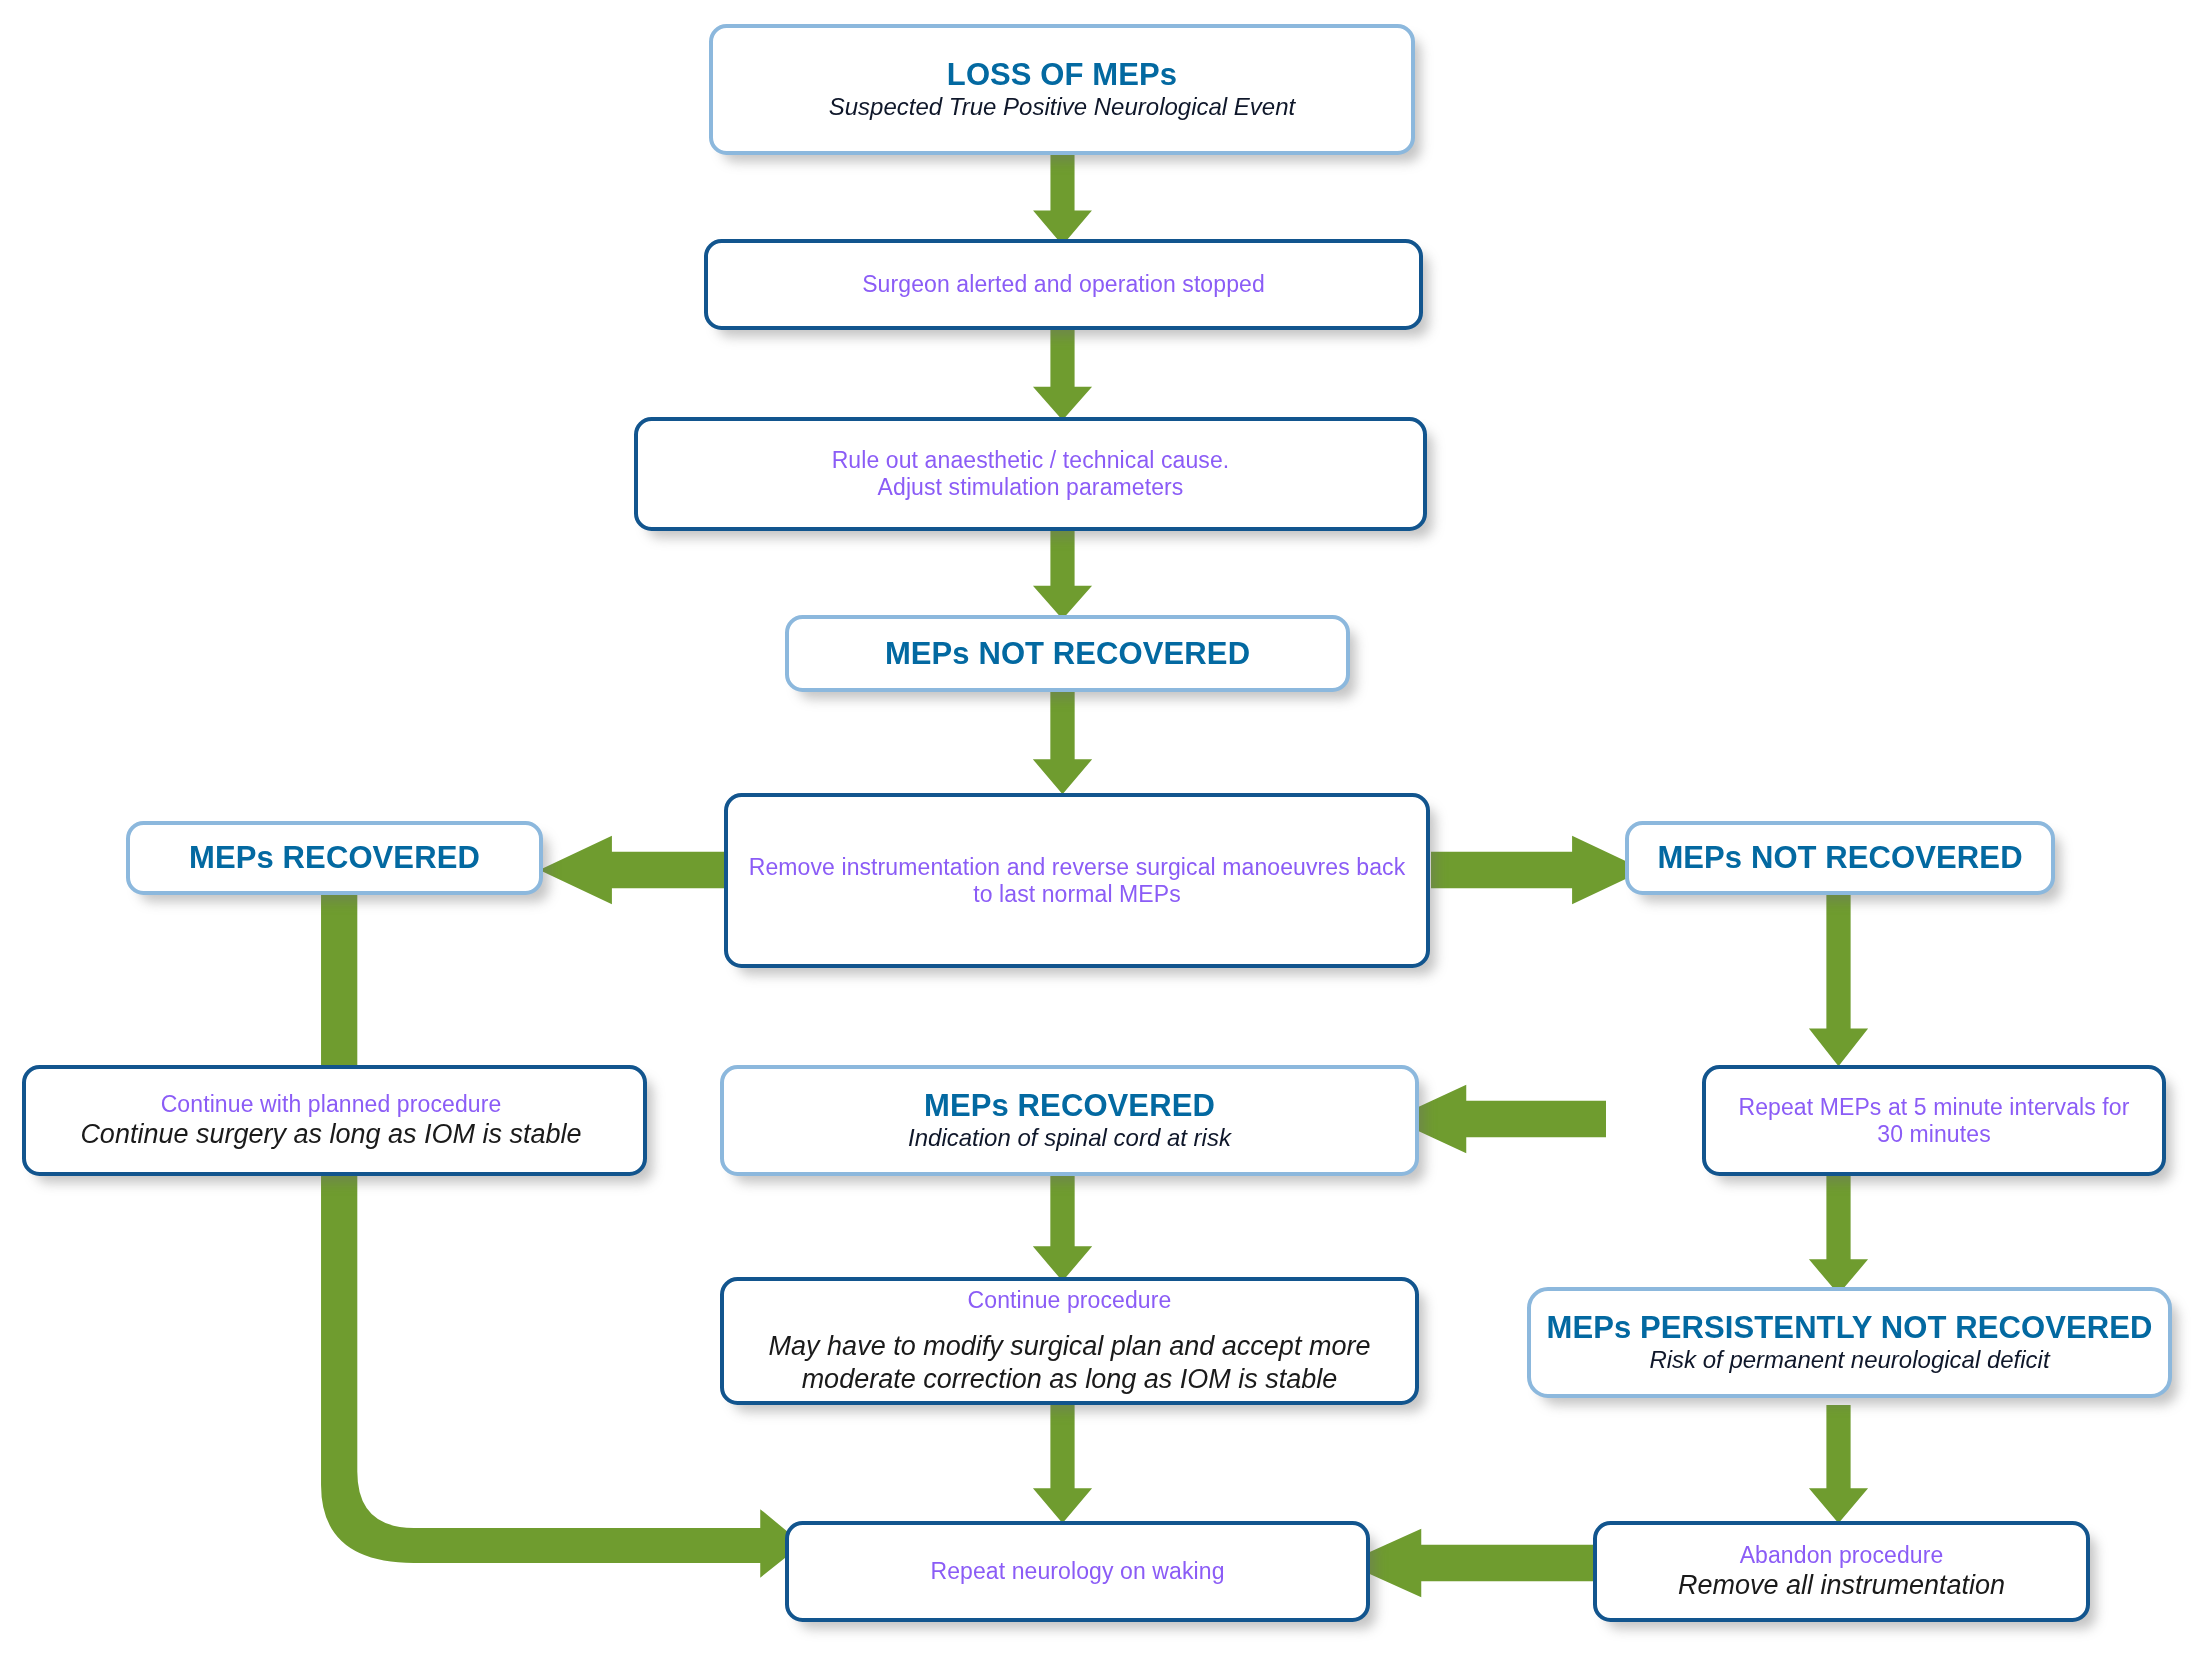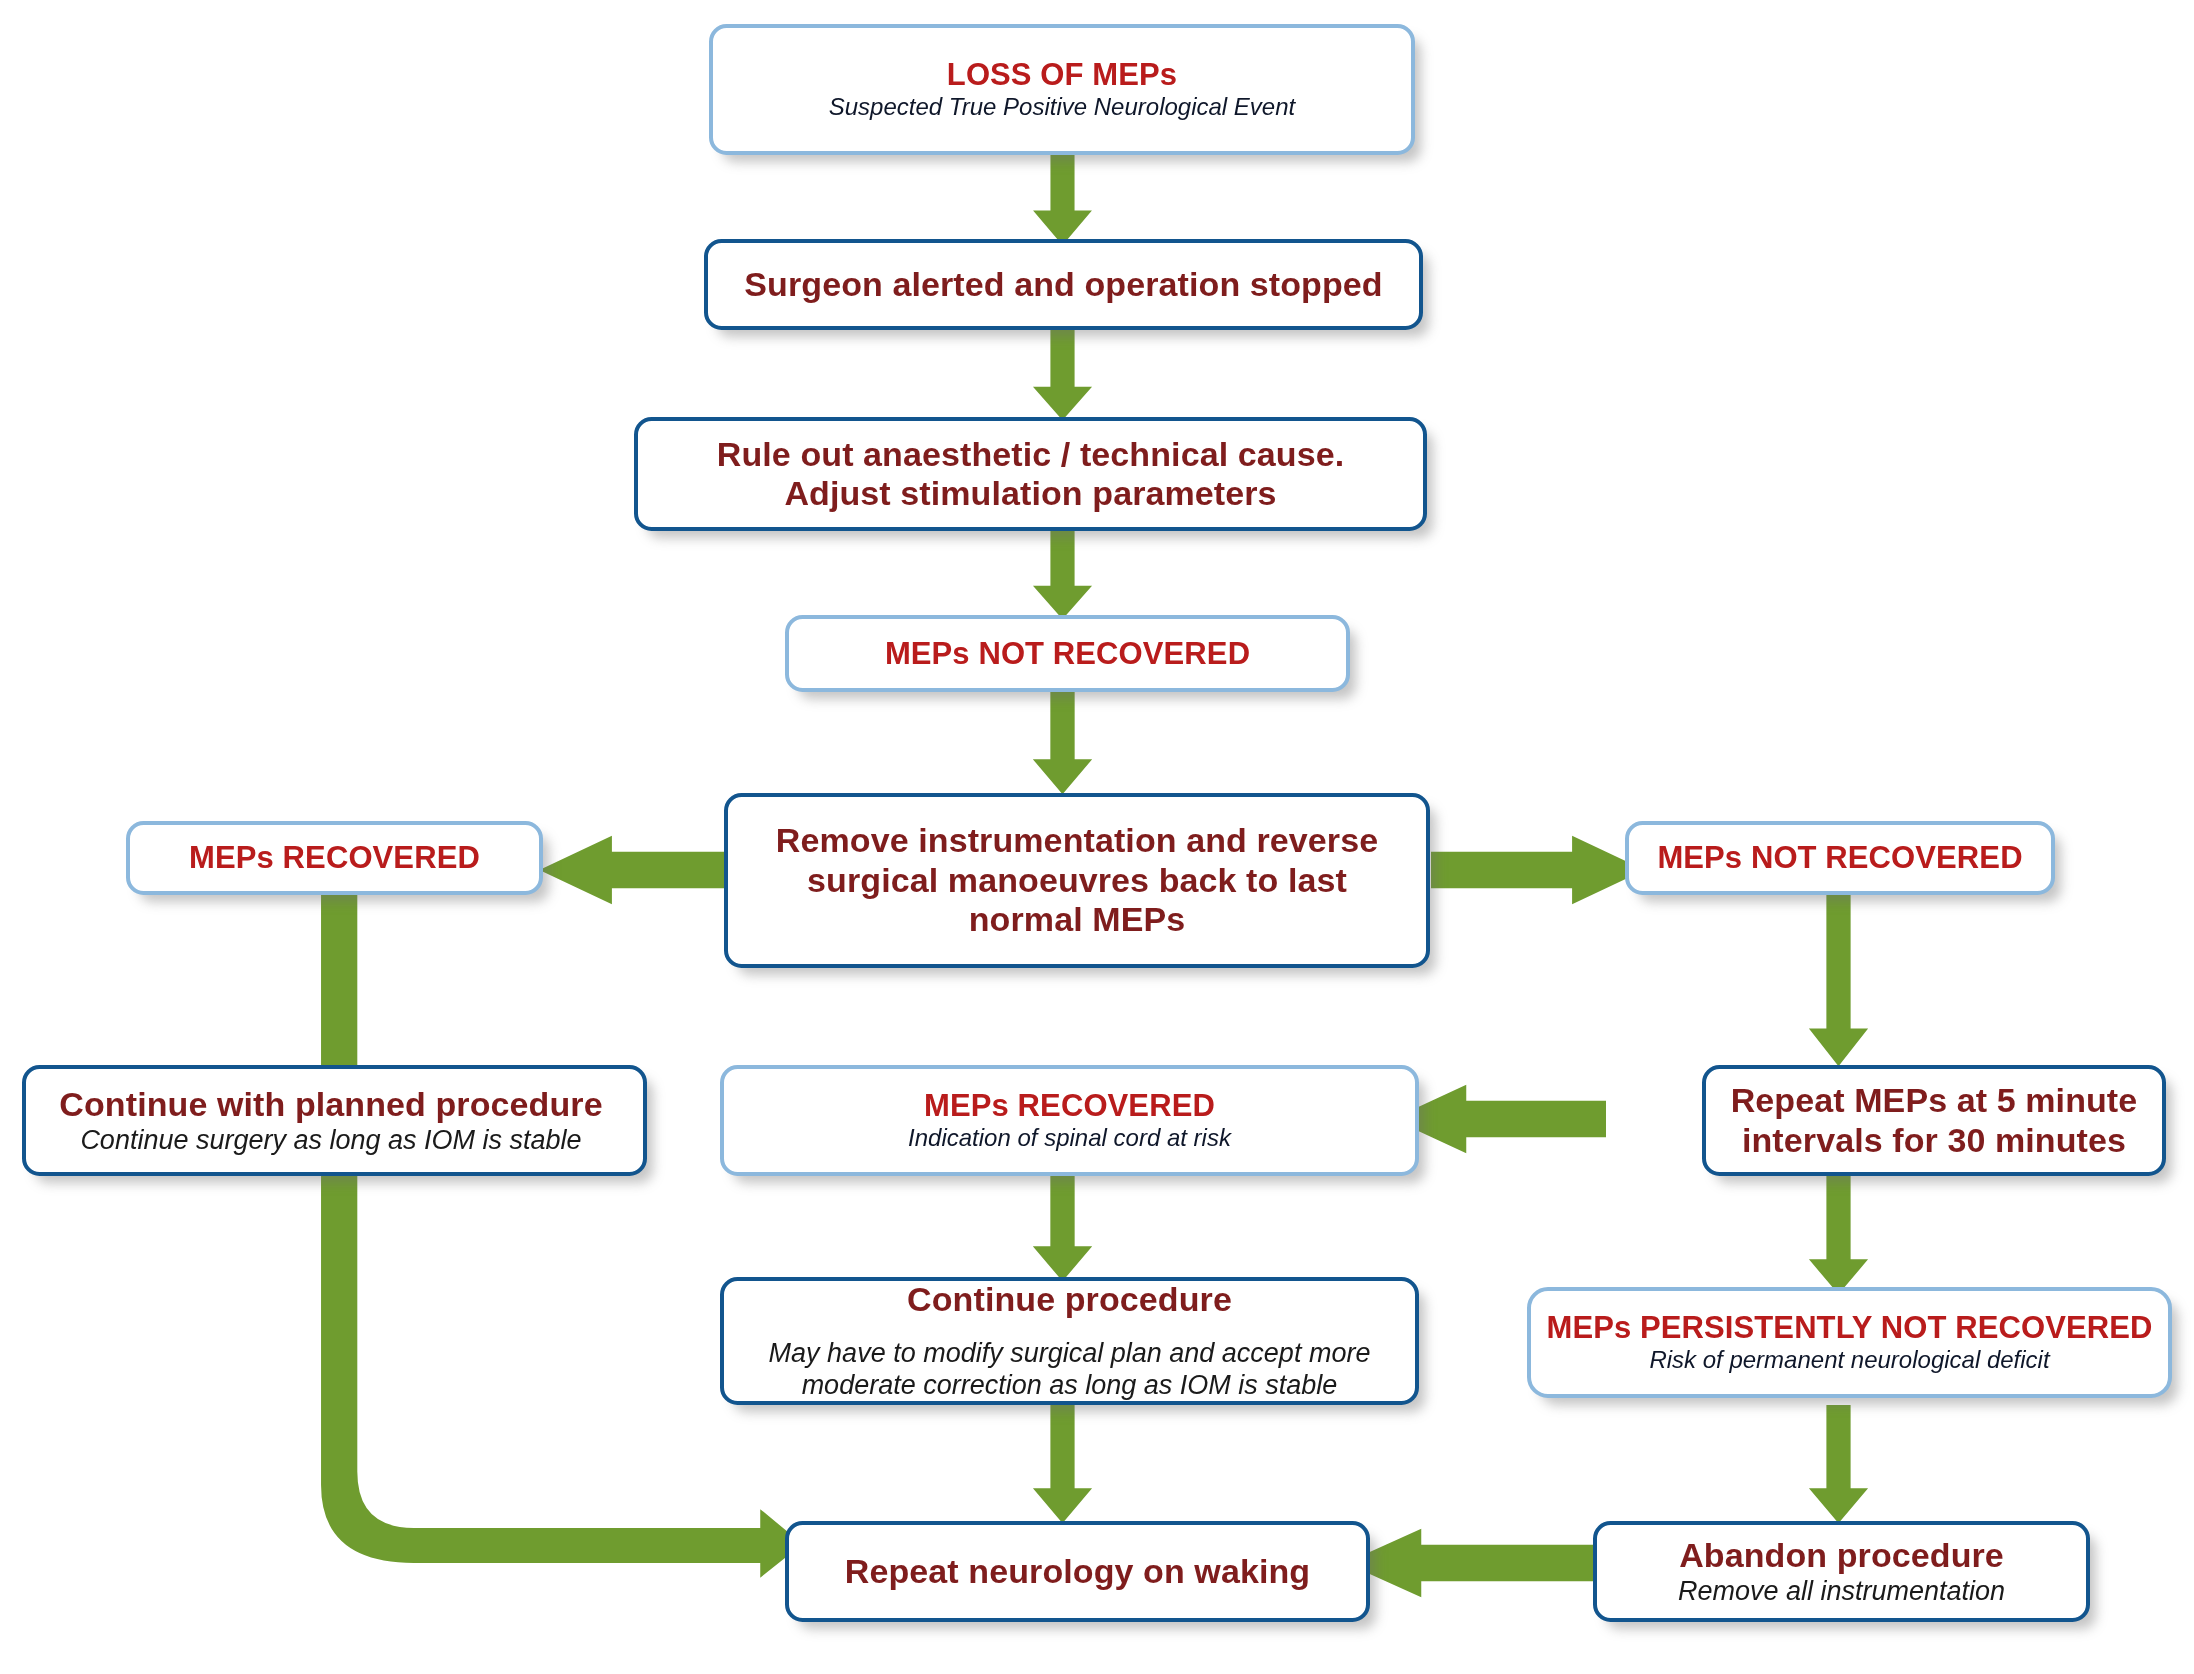--- a/index.html
+++ b/index.html
@@ -28,28 +28,28 @@
     justify-content: center;
     text-align: center;
     padding: 6.7px 15px;
     z-index: 5;
     box-shadow: 9.4px 10.8px 12px -4px rgba(110,110,110,0.40);
   }
   .node.dark  { border: 4.7px solid #12558E; }
   .node.light { border: 4.7px solid #8CB8DD; }
 
   .title-blue {
-    color: #7f1d1d;
-    font-weight: bold;
-    font-size: 34px;
+    color: #8b5cf6;
+    font-weight: normal;
+    font-size: 23px;
     line-height: 1.16;
     letter-spacing: 0.1px;
   }
   .title-red {
-    color: #b91c1c;
+    color: #0369a1;
     font-weight: bold;
     font-size: 31px;
     line-height: 1.16;
     letter-spacing: 0.1px;
   }
   .sub-red {
     color: #0f172a;
     font-style: italic;
     font-size: 24px;
     line-height: 1.2;

